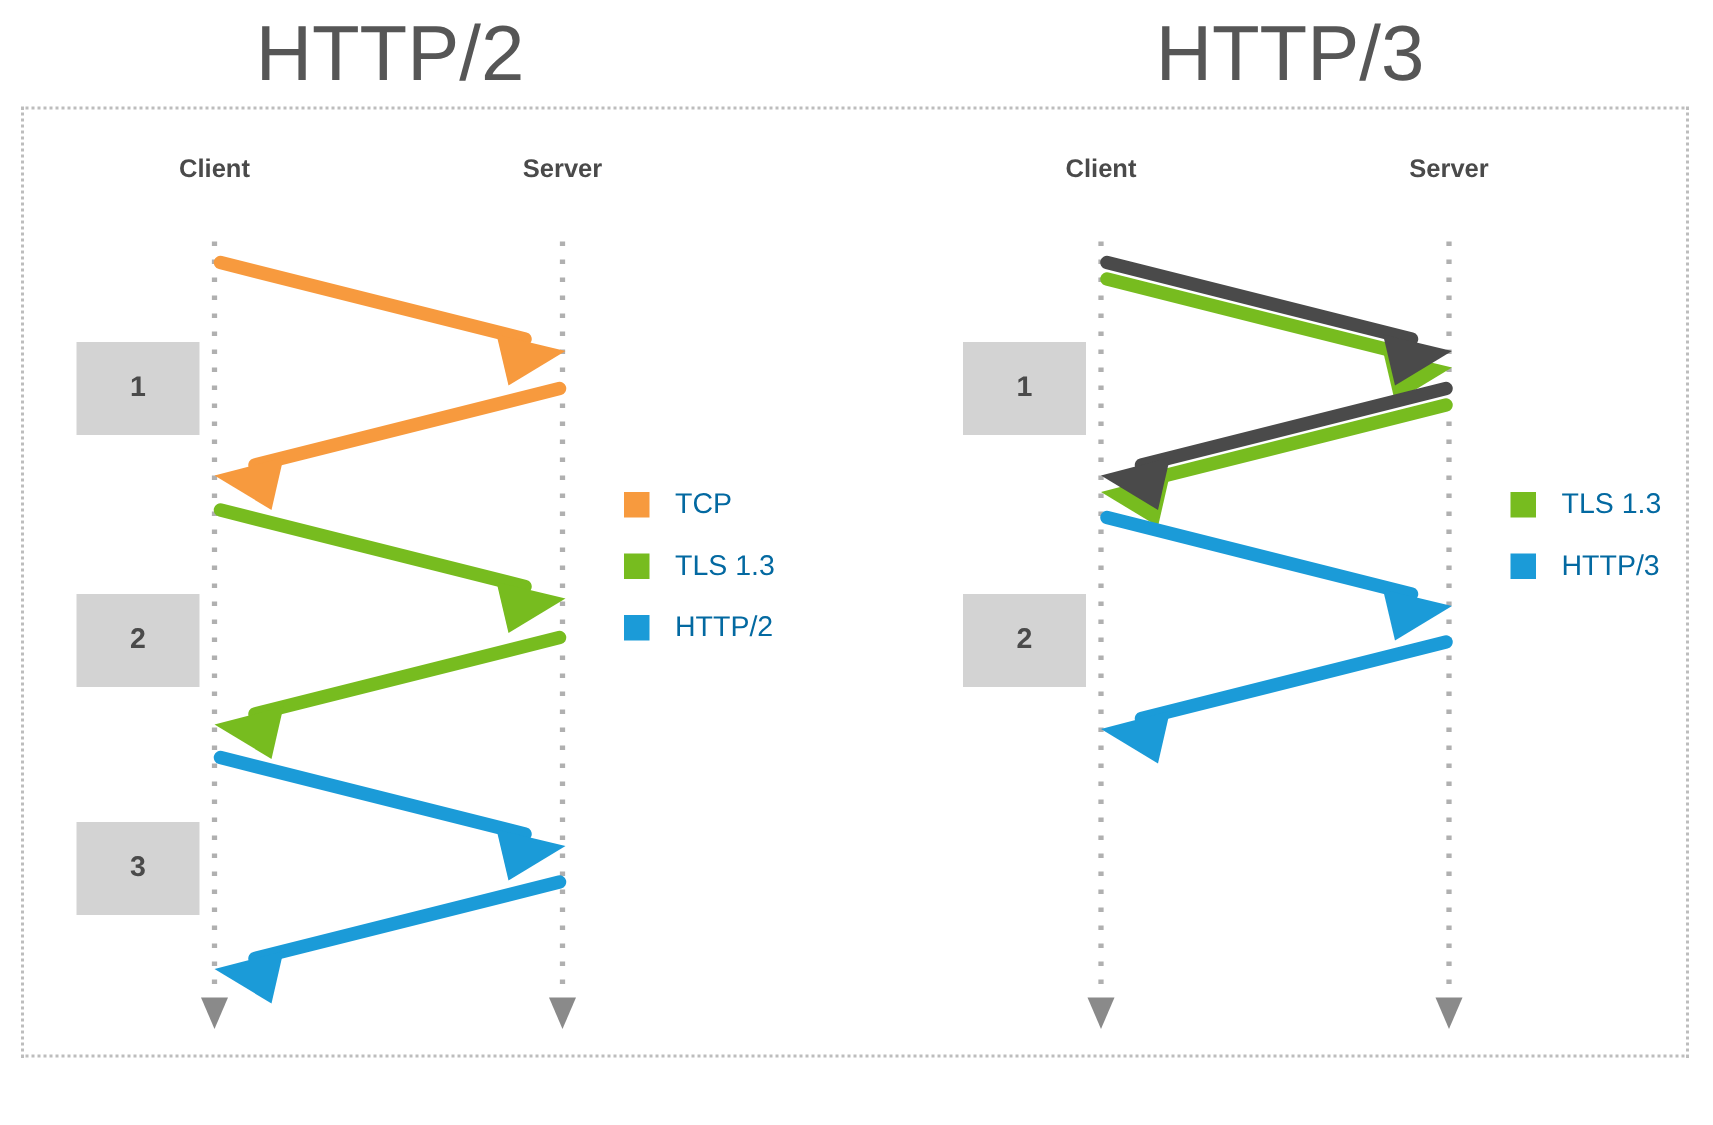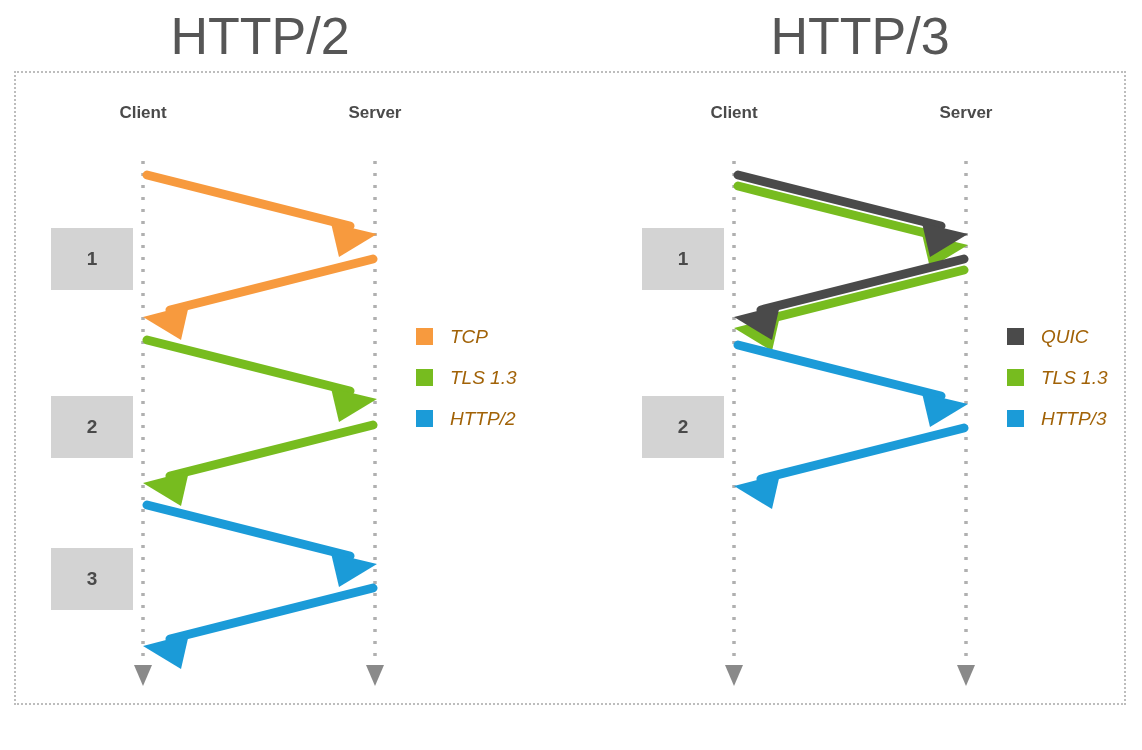--- a/index.html
+++ b/index.html
@@ -89,23 +89,22 @@
     height: 41px;
   }
   .legend-swatch {
     width: 17px;
     height: 17px;
     margin-right: 17px;
     flex: 0 0 auto;
   }
   .legend-text {
     font-size: 19px;
-    color: #a16207;
+    color: #0369a1;
     white-space: nowrap;
-    font-style: italic;
   }
   svg.flow { position: absolute; left: 0; top: 0; overflow: visible; }
 </style>
 </head>
 <body>
 
 <div id="stage">
 
   <div class="title" id="title-http2">HTTP/2</div>
   <div class="title" id="title-http3">HTTP/3</div>
@@ -225,24 +224,20 @@
         </g>
 
         <g>
           <line x1="392" y1="355" x2="189" y2="406" stroke="#1b9bd8" stroke-width="9" stroke-linecap="round"></line>
           <polygon points="162,413 208,401 200,436" fill="#1b9bd8"></polygon>
         </g>
       </svg>
 
       <div class="legend" style="left:435px; top:243px;">
         <div class="legend-row">
-          <div class="legend-swatch" style="background:#4a4a4a;"></div>
-          <div class="legend-text">QUIC</div>
-        </div>
-        <div class="legend-row">
           <div class="legend-swatch" style="background:#77bc1f;"></div>
           <div class="legend-text">TLS 1.3</div>
         </div>
         <div class="legend-row">
           <div class="legend-swatch" style="background:#1b9bd8;"></div>
           <div class="legend-text">HTTP/3</div>
         </div>
       </div>
     </div>
 

